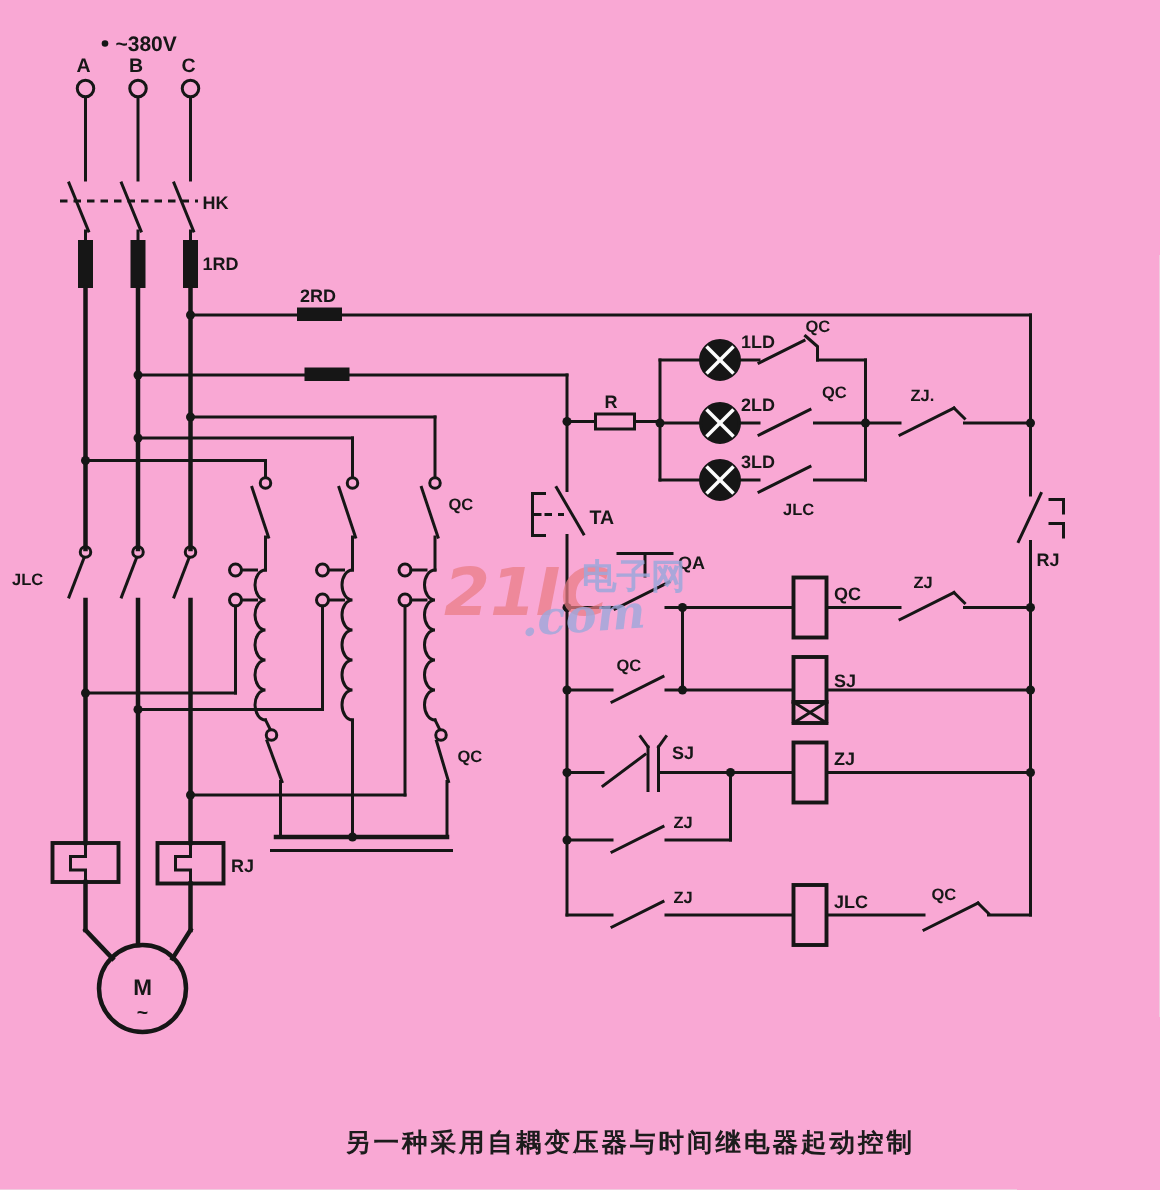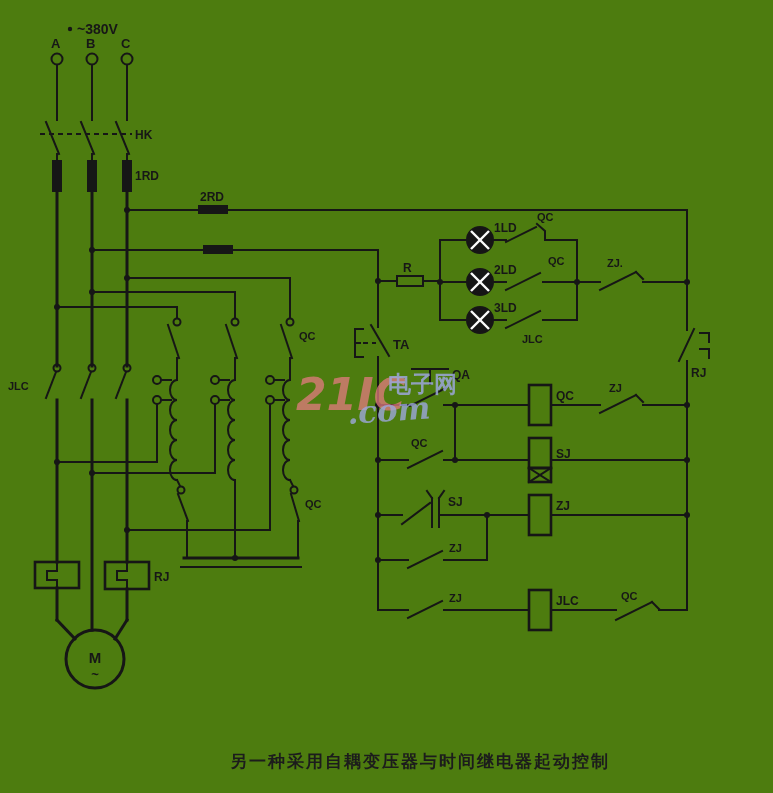--- a/index.html
+++ b/index.html
@@ -1,16 +1,16 @@
 <!DOCTYPE html>
 <html><head>
 <meta charset="utf-8">
 <style>
   html,body{margin:0;padding:0;background:#e8e8e8;}
-  #page{position:relative;width:773px;height:793px;background:#4d7c0f;overflow:hidden;
+  #page{position:relative;width:773px;height:793px;background:#f9a8d4;overflow:hidden;
         font-family:"Liberation Sans",sans-serif;}
   svg{position:absolute;left:0;top:0;}
   .w  {stroke:#161616;stroke-width:2;fill:none;stroke-linecap:square;}
   .w3 {stroke:#161616;stroke-width:3;fill:none;stroke-linecap:square;}
   .blk{fill:#161616;stroke:none;}
   .dot{fill:#161616;stroke:none;}
   .box{fill:none;stroke:#161616;stroke-width:2.6;}
   .lbl{font-family:"Liberation Sans",sans-serif;font-weight:bold;fill:#171717;}
   .s11{font-size:11px;} .s12{font-size:12px;} .s13{font-size:13px;}
   .s14{font-size:14px;} .s15{font-size:15px;}

